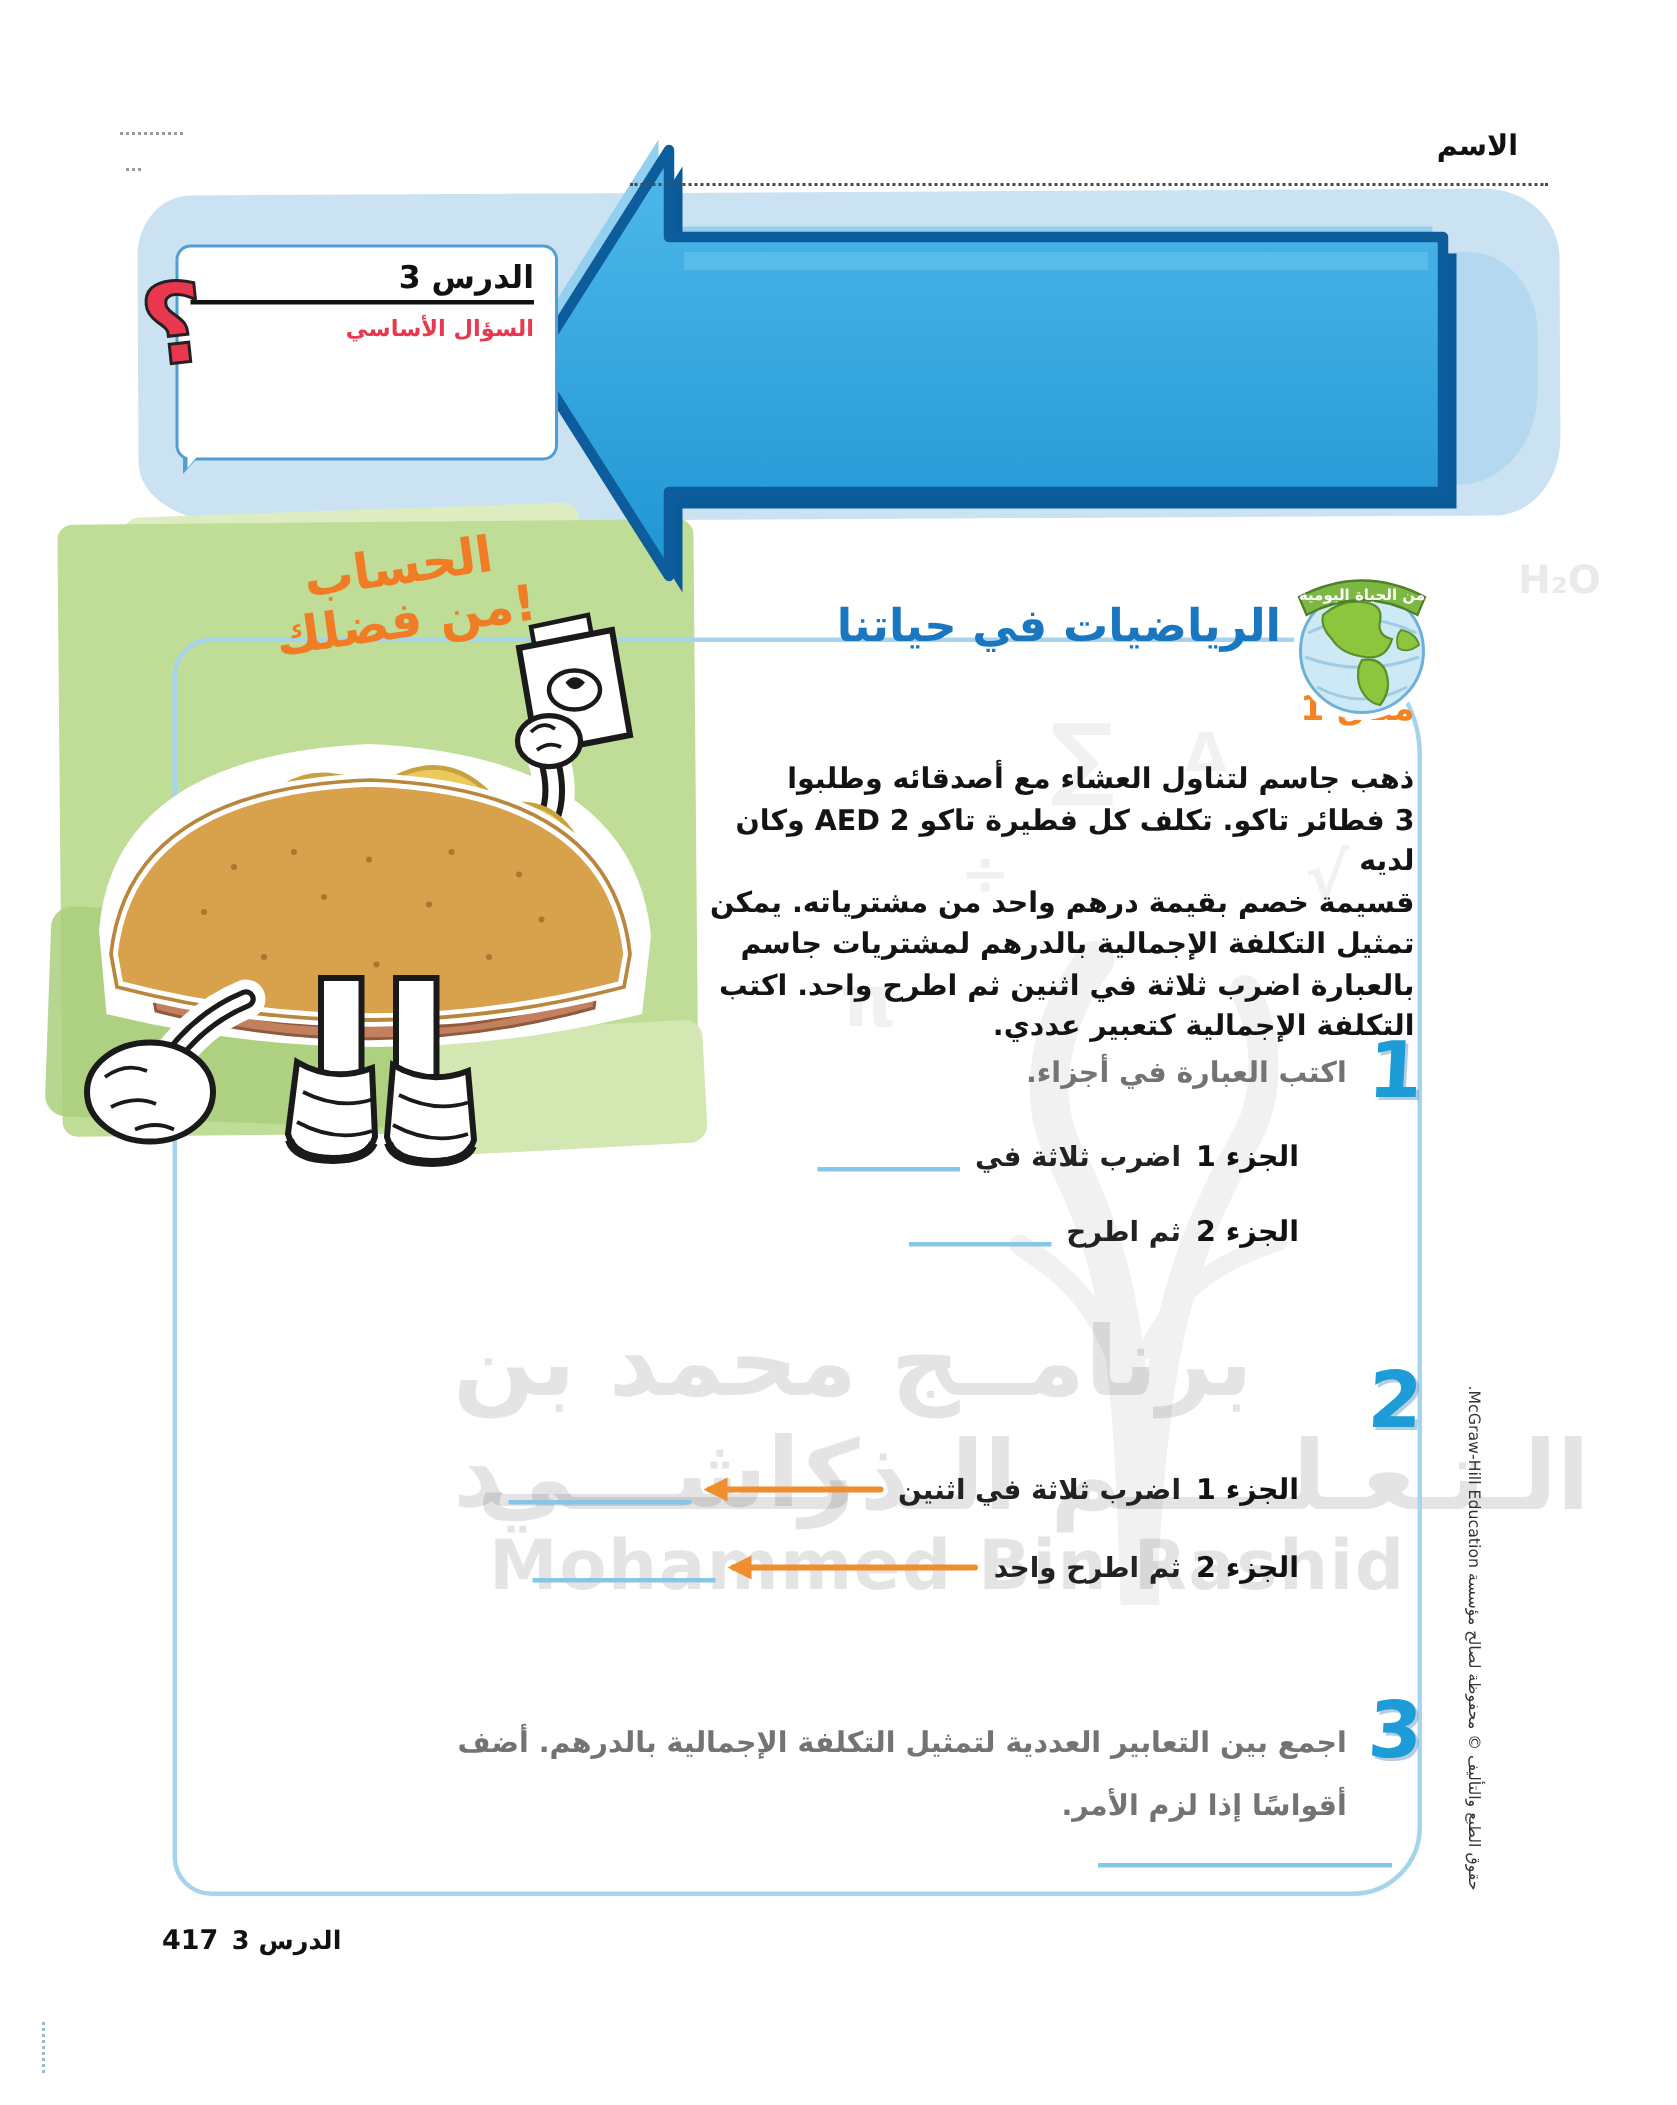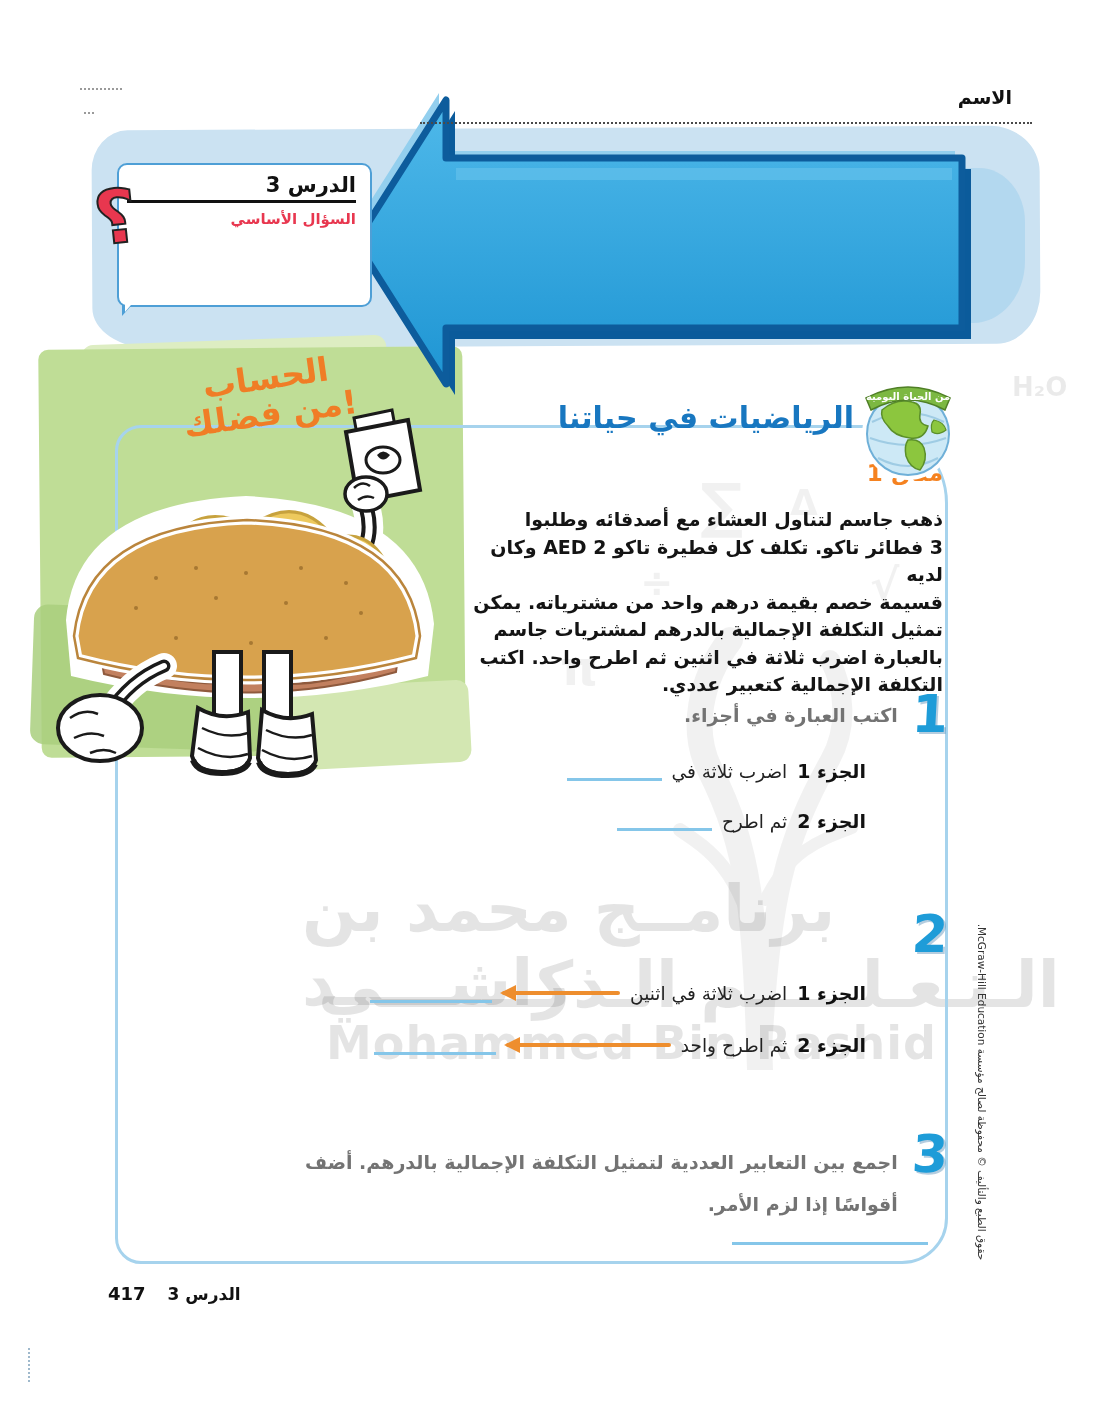--- a/index.html
+++ b/index.html
@@ -60,41 +60,41 @@
         line-height:27.5px;text-align:right;z-index:4;}
 
   .step{position:absolute;direction:rtl;display:flex;gap:14px;align-items:flex-start;z-index:4;}
   .step-num{font-size:52px;font-weight:700;color:#1e9cd8;line-height:1;
         text-shadow:2px 2px 0 rgba(10,90,150,.3);transform:skewX(-3deg);}
   .step-text{font-size:19px;font-weight:700;color:#737373;padding-top:16px;}
   .step3-text{width:660px;line-height:42px;padding-top:13px;}
 
   .prow{position:absolute;direction:rtl;display:flex;gap:10px;align-items:center;z-index:4;}
   .plabel{font-size:19px;font-weight:700;color:#111;}
-  .ptext{font-size:18.5px;font-weight:400;color:#222;}
+  .ptext{font-size:18.5px;font-weight:700;color:#222;}
   .blankline{height:12px;border-bottom:3px solid #85c6e9;align-self:flex-end;margin-bottom:1px;}
   .bl95{width:95px;} .bl122{width:122px;} .bl196{width:196px;}
   .oarrow{position:relative;height:3.5px;background:#ee8e2e;border-radius:2px;align-self:center;}
   .oarrow::before{content:"";position:absolute;left:-2px;top:50%;transform:translateY(-50%);
         width:0;height:0;border-top:8px solid transparent;border-bottom:8px solid transparent;
         border-right:16px solid #ee8e2e;}
   .oa118{width:118px;} .oa165{width:165px;}
   .blank3{right:190px;top:1230px;z-index:4;}
 
   
   .wm{position:absolute;font-weight:700;color:#000;z-index:0;pointer-events:none;}
   .wm-ar{font-size:64px;opacity:.10;letter-spacing:2px;}
   .wm-en{font-size:46px;opacity:.10;letter-spacing:1px;}
   .doodle{position:absolute;color:#000;opacity:.05;z-index:0;font-weight:700;pointer-events:none;}
   .tree-svg{left:590px;top:430px;width:340px;height:640px;opacity:.05;z-index:0;}
 
   
   .copyright{left:792px;top:1086px;width:380px;font-size:10.5px;color:#333;text-align:center;
         transform:rotate(90deg);direction:rtl;white-space:nowrap;z-index:6;}
-  .footer{left:108px;top:1283px;display:flex;gap:22px;align-items:baseline;z-index:6;}
+  .footer{left:108px;top:1283px;display:flex;gap:9px;align-items:baseline;z-index:6;}
   .footer-page{font-size:18px;font-weight:700;color:#111;}
   .footer-lesson{font-size:17px;font-weight:700;color:#111;}
   .mark{position:absolute;z-index:0;}
   .mark-dots{width:42px;border-top:2px dotted #9a9a9a;}
   .mark-dots-v{height:34px;border-left:2px dotted #9fb9cc;}
 </style>
 </head>
 <body>
 
 <div class="page">

